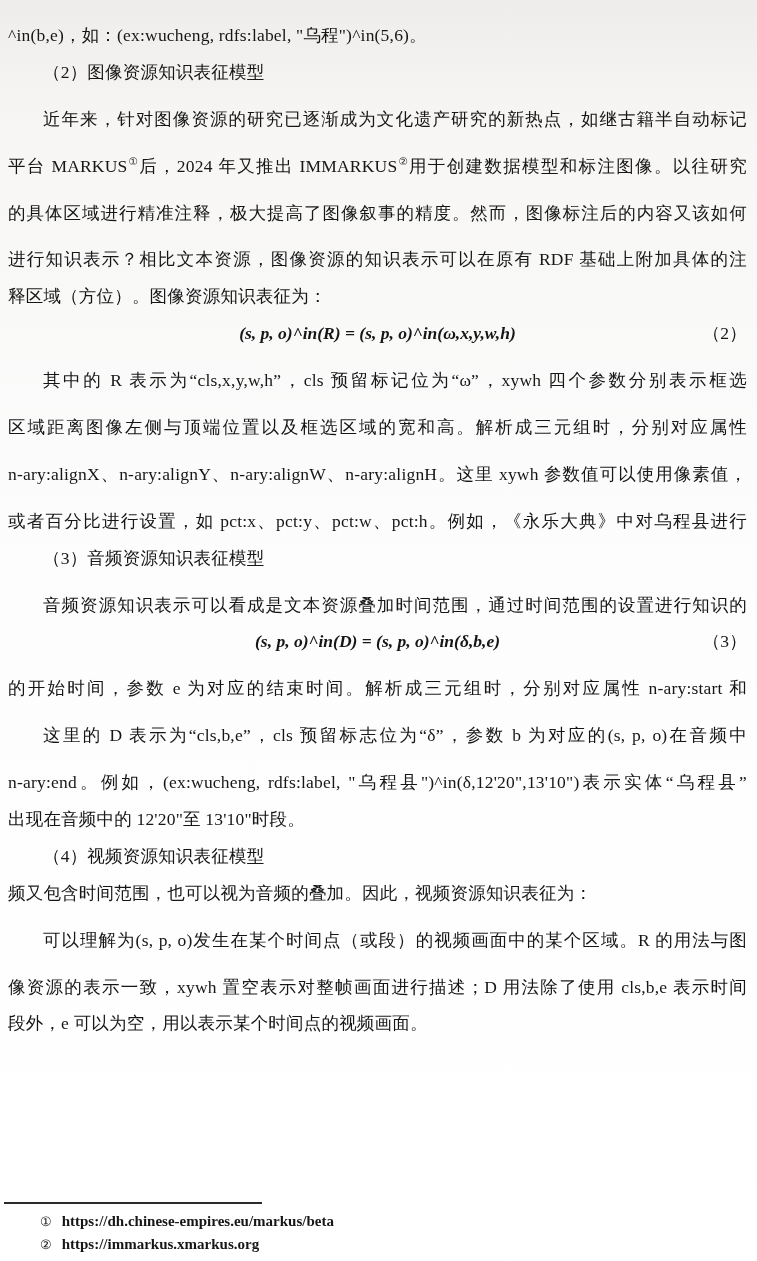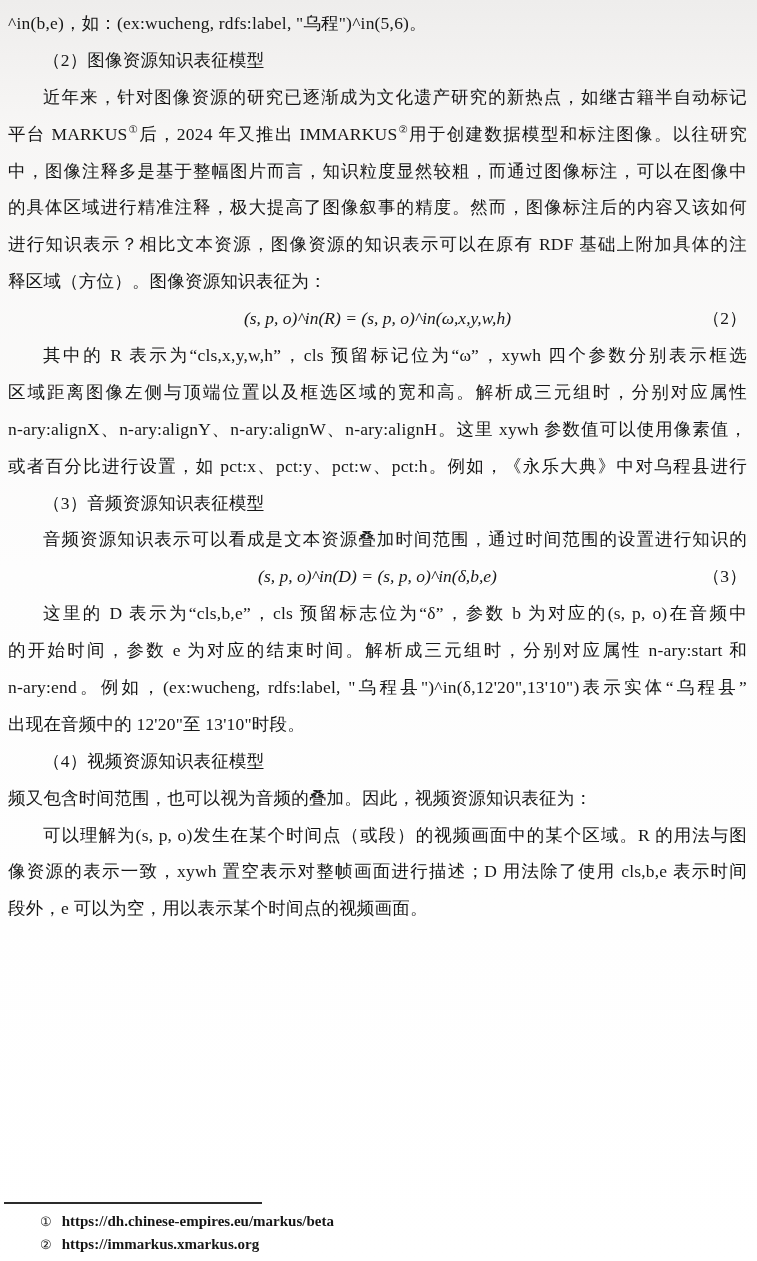--- a/index.html
+++ b/index.html
@@ -4,30 +4,30 @@
 <style>
   html, body { margin: 0; padding: 0; }
   body {
     width: 757px; height: 1261px;
     position: relative; overflow: hidden;
     background: linear-gradient(180deg, #eeedec 0%, #f7f6f5 10%, #fdfdfd 45%, #ffffff 100%);
     font-family: "Liberation Serif", "DejaVu Serif", serif;
     color: #161616;
   }
   .doc {
-    position: absolute; top: 0; left: 0; right: 0;
+    position: absolute; top: 12px; left: 0; right: 0;
     padding: 5px 10px 0 8px;
     font-size: 17.5px; line-height: 36.9px;
     letter-spacing: 0.2px;
   }
   .line { max-height: 36.9px; overflow: hidden; }
   .ind { text-indent: 2em; }
-  .jl { text-align: justify; text-align-last: justify; }
+  .jl { text-align: justify; text-align-last: justify; margin-top: 10px; }
   .frow { position: relative; text-align: center; }
-  .feq { font-style: italic; font-weight: normal; letter-spacing: 0; }
+  .feq { font-style: italic; font-weight: bold; letter-spacing: 0; }
   .fnum { position: absolute; right: 0px; top: 0; font-style: normal; }
   sup.fnmark { font-size: 10.5px; vertical-align: super; line-height: 0; letter-spacing: 0; }
   .footnotes { position: absolute; left: 0; top: 1202px; width: 100%; }
   .fn-rule { width: 258px; height: 0; border-top: 2px solid #2b2b2b; margin: 0 0 6px 4px; }
   .fn-row {
     padding-left: 40px; display: flex; gap: 10px; align-items: baseline;
     font-size: 15px; font-weight: bold; line-height: 23px;
   }
   .fn-marker { font-size: 13px; font-weight: normal; flex: 0 0 auto; }
   .fn-url { letter-spacing: 0; }
@@ -38,21 +38,20 @@
 <div class="doc">
 
   <div class="line">^in(b,e)，如：(ex:wucheng, rdfs:label, "乌程")^in(5,6)。</div>
 
   <div class="line ind">（2）图像资源知识表征模型</div>
 
   <div class="line ind jl">近年来，针对图像资源的研究已逐渐成为文化遗产研究的新热点，如继古籍半自动标记</div>
 
   <div class="line jl"><span>平台 MARKUS</span><sup class="fnmark">①</sup><span>后，2024 年又推出 IMMARKUS</span><sup class="fnmark">②</sup><span>用于创建数据模型和标注图像。以往研究</span></div>
 
-  <div class="line jl">中，图像注释多是基于整幅图片而言，知识粒度显然较粗，而通过图像标注，可以在图像中</div>
   <div class="line jl">的具体区域进行精准注释，极大提高了图像叙事的精度。然而，图像标注后的内容又该如何</div>
   <div class="line jl">进行知识表示？相比文本资源，图像资源的知识表示可以在原有 RDF 基础上附加具体的注</div>
   <div class="line">释区域（方位）。图像资源知识表征为：</div>
 
   <div class="line frow">
     <span class="feq">(s, p, o)^in(R) = (s, p, o)^in(ω,x,y,w,h)</span>
     <span class="fnum">（2）</span>
   </div>
 
   <div class="line ind jl">其中的 R 表示为“cls,x,y,w,h”，cls 预留标记位为“ω”，xywh 四个参数分别表示框选</div>
@@ -62,22 +61,22 @@
 
   <div class="line ind">（3）音频资源知识表征模型</div>
 
   <div class="line ind jl">音频资源知识表示可以看成是文本资源叠加时间范围，通过时间范围的设置进行知识的</div>
 
   <div class="line frow">
     <span class="feq">(s, p, o)^in(D) = (s, p, o)^in(δ,b,e)</span>
     <span class="fnum">（3）</span>
   </div>
 
+  <div class="line jl">的开始时间，参数 e 为对应的结束时间。解析成三元组时，分别对应属性 n-ary:start 和</div>
   <div class="line ind jl">这里的 D 表示为“cls,b,e”，cls 预留标志位为“δ”，参数 b 为对应的(s, p, o)在音频中</div>
-  <div class="line jl">的开始时间，参数 e 为对应的结束时间。解析成三元组时，分别对应属性 n-ary:start 和</div>
   <div class="line jl">n-ary:end。例如，(ex:wucheng, rdfs:label, "乌程县")^in(δ,12'20",13'10")表示实体“乌程县”</div>
   <div class="line">出现在音频中的 12'20"至 13'10"时段。</div>
 
   <div class="line ind">（4）视频资源知识表征模型</div>
 
   <div class="line">频又包含时间范围，也可以视为音频的叠加。因此，视频资源知识表征为：</div>
 
   <div class="line frow">
     <span class="fnum">（4）</span>
   </div>

